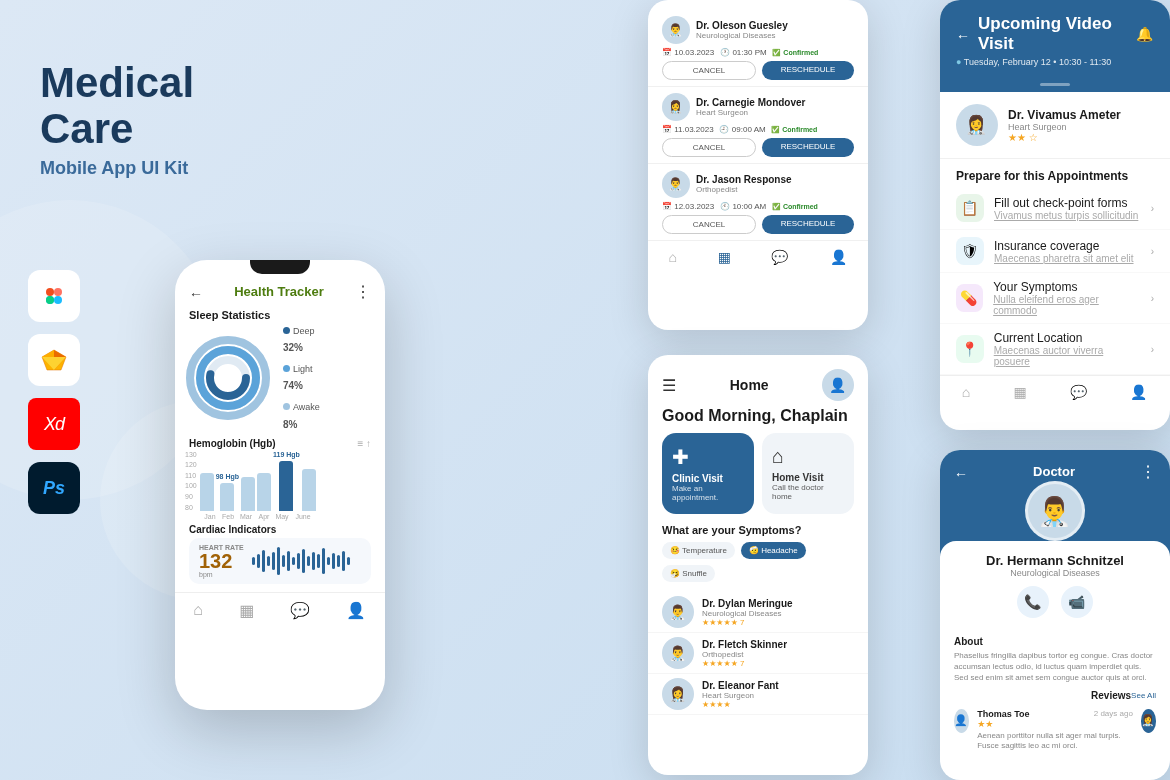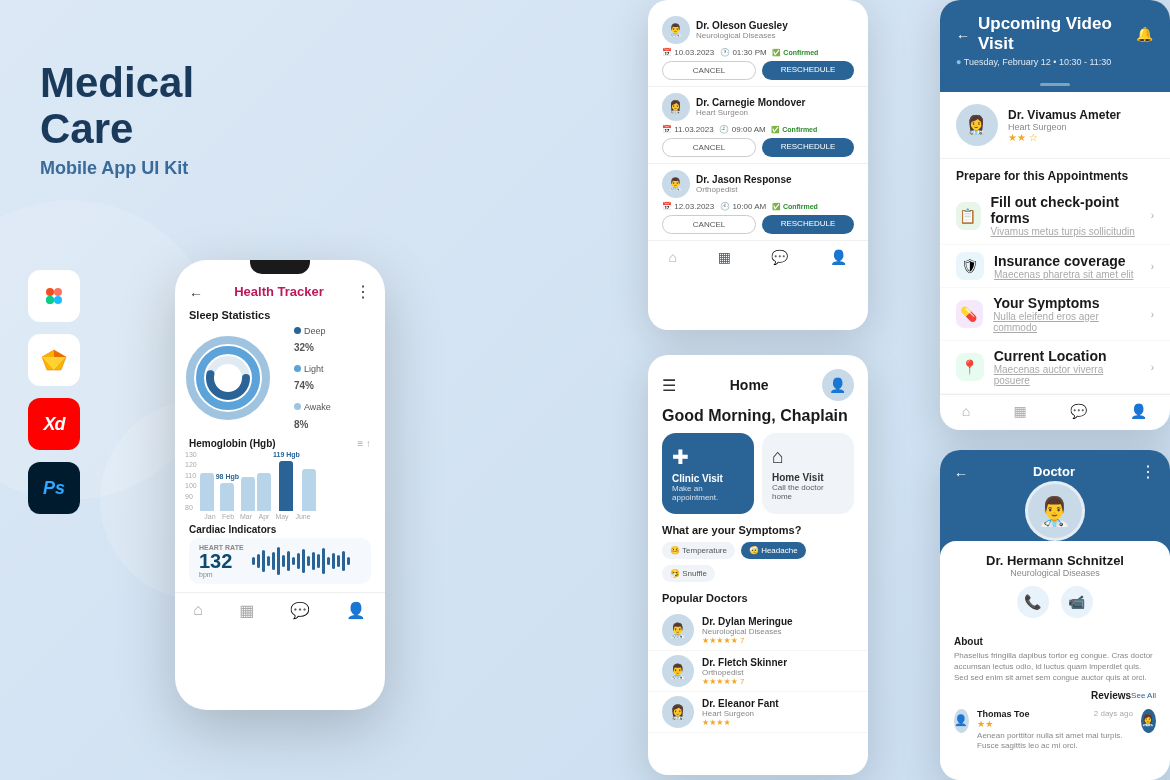--- a/index.html
+++ b/index.html
@@ -76,40 +76,40 @@
     }
     .phone-header {
       display: flex;
       align-items: center;
       justify-content: space-between;
       padding: 8px 14px 4px;
     }
     .phone-header-title {
       font-size: 13px;
       font-weight: 700;
-      color: #be185d;
+      color: #4d7c0f;
       text-align: center;
       flex: 1;
     }
     .back-btn { font-size: 14px; color: #333; cursor: pointer; }
     .menu-dots { font-size: 16px; color: #333; cursor: pointer; }
 
     .section-title {
       font-size: 11px;
       font-weight: 700;
       color: #1a1a1a;
       padding: 4px 14px 2px;
     }
 
     
     .sleep-circles {
       display: flex;
       align-items: center;
       padding: 0 8px;
-      gap: 21px;
+      gap: 10px;
     }
     .circles-svg {
       width: 90px;
       height: 90px;
     }
     .sleep-legend {
       font-size: 9px;
       color: #555;
       line-height: 1.8;
     }
@@ -182,21 +182,21 @@
     .cardiac-title { font-size: 10px; font-weight: 700; color: #1a1a1a; margin-bottom: 3px; }
     .cardiac-card {
       background: #f5f8fc;
       border-radius: 10px;
       padding: 6px 10px;
       display: flex;
       align-items: center;
       gap: 8px;
     }
     .heart-rate-label { font-size: 7px; color: #888; font-weight: 600; text-transform: uppercase; }
-    .heart-rate-value { font-size: 20px; font-weight: 800; color: #0c4a6e; line-height: 1; }
+    .heart-rate-value { font-size: 20px; font-weight: 800; color: #a16207; line-height: 1; }
     .heart-rate-unit { font-size: 7px; color: #888; }
     .heartbeat-bars {
       display: flex;
       align-items: center;
       gap: 2px;
       flex: 1;
     }
     .hb { width: 3px; background: #2a6496; border-radius: 2px; }
 
     
@@ -429,21 +429,21 @@
     }
     .prepare-icon-wrap {
       width: 28px;
       height: 28px;
       border-radius: 8px;
       display: flex;
       align-items: center;
       justify-content: center;
       font-size: 14px;
     }
-    .prepare-item-title { font-size: 14px; font-weight: 700; color: #1a1a1a; }
+    .prepare-item-title { font-size: 12px; font-weight: 400; color: #1a1a1a; }
     .prepare-item-sub { font-size: 10px; color: #aaa; text-decoration: underline; }
     .prepare-chevron { margin-left: auto; font-size: 10px; color: #aaa; }
     .enter-btn {
       margin: 10px 16px;
       background: #2a6496;
       color: white;
       border-radius: 22px;
       padding: 10px;
       text-align: center;
       font-size: 10px;
@@ -588,21 +588,21 @@
     </svg>
   </div>
   <div class="tool-icon tool-sketch">
     <svg width="28" height="24" viewBox="0 0 28 24">
       <polygon points="14,2 26,9 21,22 7,22 2,9" fill="#FDB300" stroke="#E27000" stroke-width="0.5"></polygon>
       <polygon points="14,2 26,9 14,22" fill="#EA6C00"></polygon>
       <polygon points="14,2 2,9 14,22" fill="#FDAD00"></polygon>
       <polygon points="2,9 26,9 14,22" fill="#FDD231"></polygon>
     </svg>
   </div>
-  <div class="tool-icon tool-xd" style="font-size:18px;font-weight:700;font-style:italic;letter-spacing:-1px;">Xd</div>
+  <div class="tool-icon tool-xd" style="font-size:18px;font-weight:400;font-style:italic;letter-spacing:-1px;border-radius:8px;">Xd</div>
   <div class="tool-icon tool-ps" style="font-size:18px;font-weight:800;font-style:italic;color:#31a8ff;">Ps</div>
 </div>
 
 <div class="phone-health">
   <div class="phone-notch"></div>
   <div class="phone-header">
     <span class="back-btn">←</span>
     <span class="phone-header-title">Health Tracker</span>
     <span class="menu-dots">⋮</span>
   </div>
@@ -796,21 +796,20 @@
       <div class="home-card-title">Home Visit</div>
       <div class="home-card-sub">Call the doctor home</div>
     </div>
   </div>
   <div class="symptoms-title">What are your Symptoms?</div>
   <div class="symptoms-tags">
     <div class="symptom-tag">🤒 Temperature</div>
     <div class="symptom-tag active">🤕 Headache</div>
     <div class="symptom-tag">🤧 Snuffle</div>
   </div>
-  <div class="popular-title">Popular Doctors</div>
   <div class="doctor-list-item">
     <div class="doc-avatar">👨‍⚕️</div>
     <div>
       <div class="doc-name">Dr. Dylan Meringue</div>
       <div class="doc-specialty">Neurological Diseases</div>
       <div class="doc-stars">★★★★★ 7</div>
     </div>
   </div>
   <div class="doctor-list-item">
     <div class="doc-avatar">👨‍⚕️</div>
@@ -921,17 +920,17 @@
     <div class="see-all">See All</div>
   </div>
   <div class="review-item">
     <div class="reviewer-avatar">👤</div>
     <div>
       <div style="display:flex;justify-content:space-between;align-items:center;">
         <span class="reviewer-name">Thomas Toe</span>
         <span class="reviewer-time">2 days ago</span>
       </div>
       <div class="reviewer-stars">★★</div>
-      <div class="reviewer-text">Aenean porttitor nulla sit amet mal turpis. Fusce sagittis leo ac mi orci.</div>
+      <div class="reviewer-text">Aenean porttitor nulla sit ager mal turpis. Fusce sagittis leo ac mi orci.</div>
     </div>
     <div class="reviewer-avatar" style="background:#2a6496;color:white;">👩‍⚕️</div>
   </div>
 </div>
 
 </body></html>

